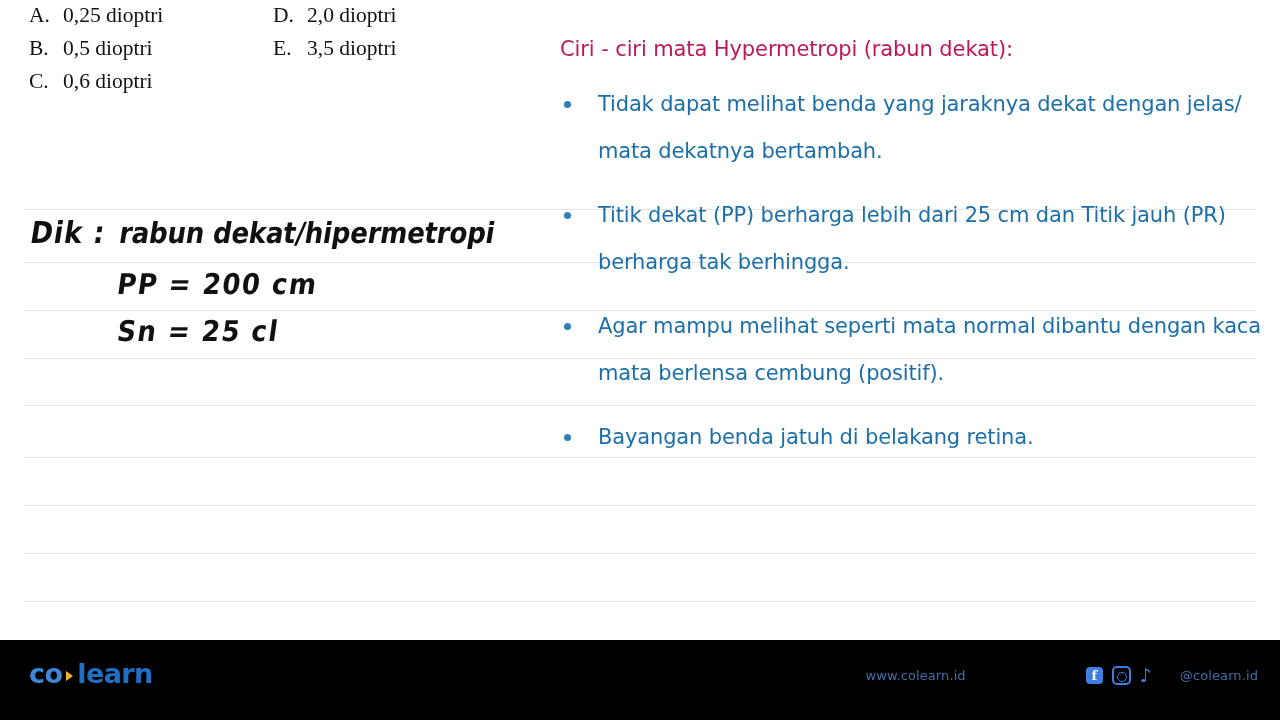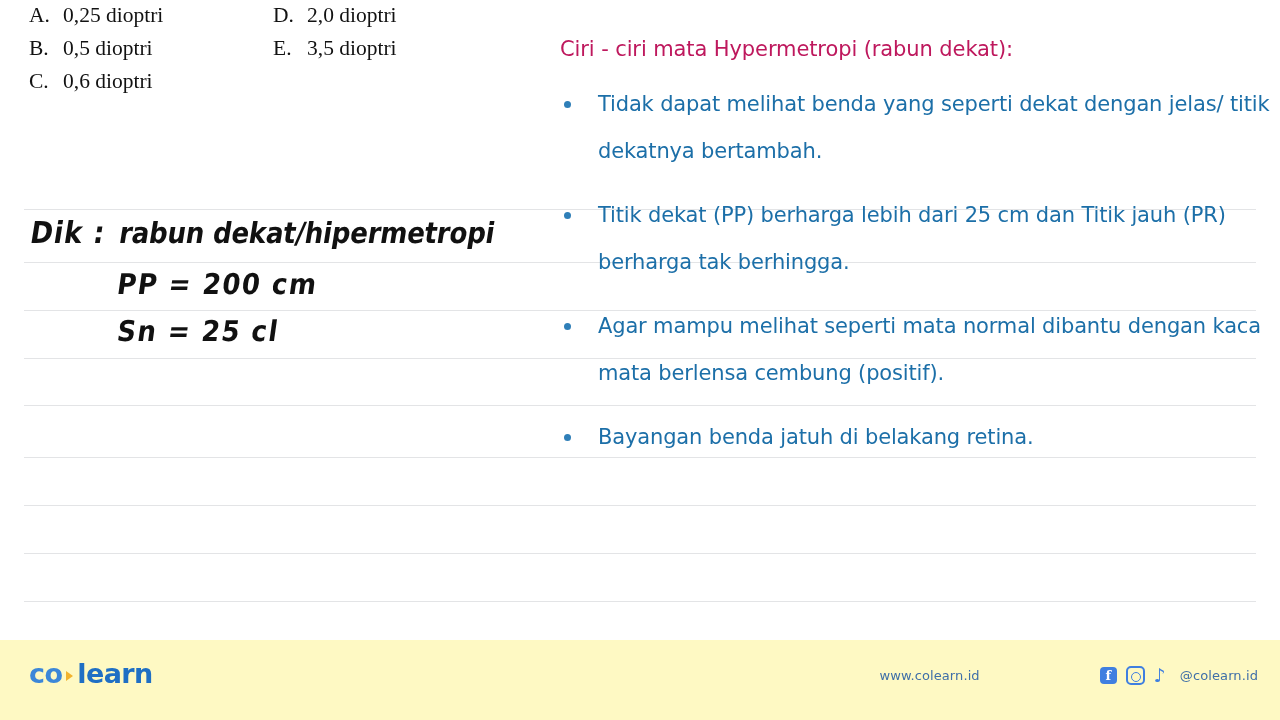--- a/index.html
+++ b/index.html
@@ -160,21 +160,21 @@
     border-radius: 50%;
     background: #2f7fb8;
   }
 
   
   .footer {
     position: absolute;
     left: 0; bottom: 0;
     width: 1280px;
     height: 80px;
-    background: #fef9c3;
+    background: #000000;
     z-index: 6;
   }
   .logo {
     position: absolute;
     left: 29px;
     top: 18px;
     font-family: "DejaVu Sans", sans-serif;
     font-weight: 700;
     font-size: 27px;
     color: #2f7fd0;
@@ -231,21 +231,21 @@
     left: 3.5px; top: 3.5px;
     width: 8px; height: 8px;
     border: 1.6px solid #3f7fe0;
     border-radius: 50%;
   }
   .ic-tt {
     color: #3f7fe0;
     font-size: 19px;
     line-height: 17px;
   }
-  .foot-handle { margin-left: 5px; letter-spacing: 0.1px; }
+  .foot-handle { margin-left: 19px; letter-spacing: 0.1px; }
 </style>
 </head>
 <body>
 
 <div id="page">
 
   <div class="rules">
       <div class="rule" style="top: 209px;"></div>
       <div class="rule" style="top: 262px;"></div>
       <div class="rule" style="top: 310px;"></div>
@@ -296,21 +296,21 @@
     </div>
     <div class="hw hw-pp">PP = 200 cm</div>
     <div class="hw hw-sn">Sn = 25 cl</div>
   </div>
 
   <div class="explain-pane">
     <div class="exp-heading">Ciri - ciri mata Hypermetropi (rabun dekat):</div>
     <ul class="exp-list">
       <li class="exp-item">
         <span class="dot"></span>
-        <span>Tidak dapat melihat benda yang seperti dekat dengan jelas/ titik dekatnya bertambah.</span>
+        <span>Tidak dapat melihat benda yang jaraknya dekat dengan jelas/ mata dekatnya bertambah.</span>
       </li>
       <li class="exp-item">
         <span class="dot"></span>
         <span>Titik dekat (PP) berharga lebih dari 25 cm dan Titik jauh (PR) berharga tak berhingga.</span>
       </li>
       <li class="exp-item">
         <span class="dot"></span>
         <span>Agar mampu melihat seperti mata normal dibantu dengan kaca mata berlensa cembung (positif).</span>
       </li>
       <li class="exp-item">

